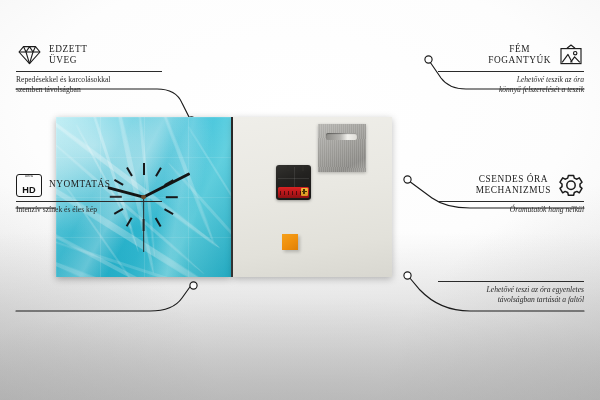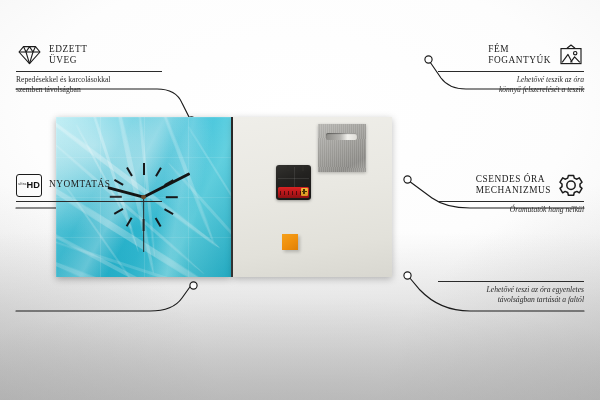--- a/index.html
+++ b/index.html
@@ -27,30 +27,30 @@
   
   .wires{position:absolute;inset:0;width:600px;height:400px;}
 
   
   .feat{position:absolute;}
   .feat .hd{display:flex;align-items:center;gap:7px;}
   .feat.left .hd{justify-content:flex-start;}
   .feat.right .hd{justify-content:flex-end;}
   .ttl{font-size:9.3px;letter-spacing:.55px;color:#1b1b1b;line-height:11.4px;
        text-transform:uppercase;font-weight:400;white-space:nowrap;}
-  .feat.right .ttl{text-align:left;}
+  .feat.right .ttl{text-align:center;}
   .rule{height:1px;background:#2b2b2b;margin-top:4px;}
   .desc{font-size:7.6px;line-height:9.6px;color:#2a2a2a;margin-top:3px;white-space:nowrap;}
   .feat.right .desc{text-align:right;font-style:italic;}
   .ico{width:26px;height:24px;flex:0 0 26px;display:flex;align-items:center;justify-content:center;}
   .ico svg{display:block;}
 
   
   .hdbadge{width:26px;height:21px;border:1.1px solid #1b1b1b;border-radius:3px;
-    display:flex;align-items:center;justify-content:center;line-height:1;}
+    display:flex;flex-direction:column;align-items:center;justify-content:space-between;line-height:1;}
   .hdbadge .u{font-size:3.8px;letter-spacing:.2px;color:#1b1b1b;font-family:"Liberation Sans",sans-serif;}
   .hdbadge .h{font-size:9.2px;font-weight:700;color:#111;font-family:"Liberation Sans",sans-serif;margin-top:.5px;}
 
   
   #product{position:absolute;left:56px;top:117px;width:336px;height:160px;}
   .panel{position:absolute;top:0;height:160px;}
 
   
   #face{left:0;width:175px;
     background:
@@ -252,20 +252,23 @@
         <span class="hdbadge">
           <span class="u">ultra</span>
           <span class="h">HD</span>
         </span>
       </span>
       <span>
         <div class="ttl">NYOMTATÁS</div>
       </span>
     </div>
     <div class="rule"></div>
+    <div class="desc">
+      <div>Intenzív színek és éles kép</div>
+    </div>
   </div>
 
 
   <div class="feat right" style="left:438px;top:43px;width:146px;">
     <div class="hd">
       <span>
         <div class="ttl">FÉM</div>
         <div class="ttl">FOGANTYÚK</div>
       </span>
       <span class="ico">

